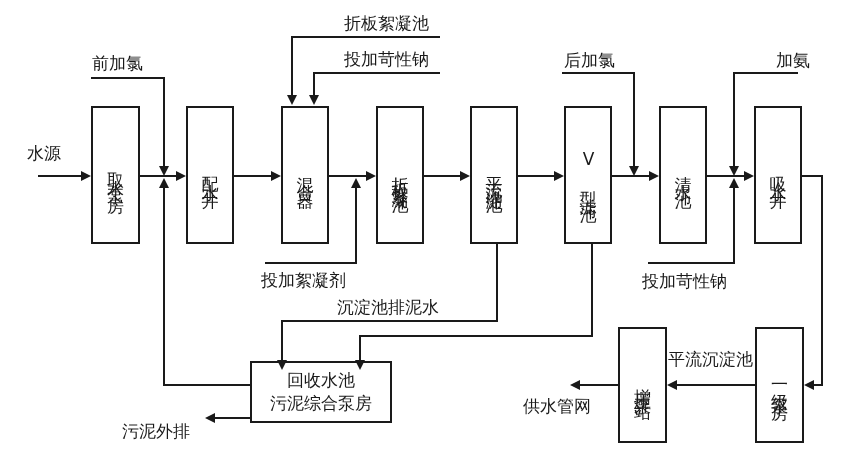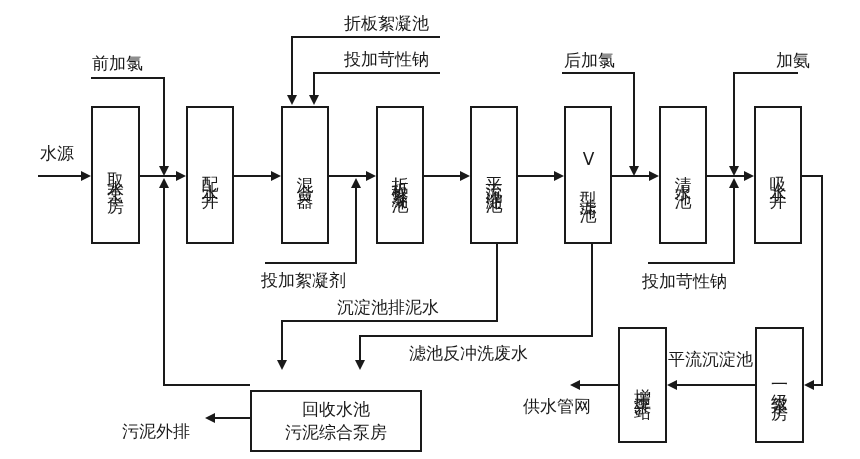--- a/index.html
+++ b/index.html
@@ -53,40 +53,39 @@
   <div class="box" style="left:564px;top:106px;width:48px;height:138px">
     <span class="vtext">V型滤池</span>
   </div>
   <div class="box" style="left:659px;top:106px;width:48px;height:138px">
     <span class="vtext">清水池</span>
   </div>
   <div class="box" style="left:754px;top:106px;width:48px;height:138px">
     <span class="vtext">吸水井</span>
   </div>
 
-  <div class="box" style="left:250px;top:390px;width:172px;height:62px">
+  <div class="box" style="left:250px;top:361px;width:142px;height:62px">
     <span class="htext">回收水池
 污泥综合泵房</span>
   </div>
   <div class="box" style="left:618px;top:327px;width:49px;height:116px">
     <span class="vtext tight">增压泵站</span>
   </div>
   <div class="box" style="left:755px;top:327px;width:49px;height:116px">
     <span class="vtext tight">一级泵房</span>
   </div>
 
-  <div class="lbl" style="left:40px;top:144px">水源</div>
+  <div class="lbl" style="left:27px;top:144px">水源</div>
   <div class="lbl" style="left:92px;top:54px">前加氯</div>
   <div class="lbl" style="left:344px;top:14px">折板絮凝池</div>
   <div class="lbl" style="left:344px;top:50px">投加苛性钠</div>
   <div class="lbl" style="left:564px;top:51px">后加氯</div>
   <div class="lbl" style="left:776px;top:51px">加氨</div>
   <div class="lbl" style="left:337px;top:298px">沉淀池排泥水</div>
   <div class="lbl" style="left:261px;top:271px">投加絮凝剂</div>
-  <div class="lbl" style="left:409px;top:344px">滤池反冲洗废水</div>
   <div class="lbl" style="left:642px;top:272px">投加苛性钠</div>
   <div class="lbl" style="left:122px;top:422px">污泥外排</div>
   <div class="lbl" style="left:668px;top:350px">平流沉淀池</div>
   <div class="lbl" style="left:523px;top:397px">供水管网</div>
 
   <div class="ln" style="left:38px;top:175px;width:46px;height:2px"></div>
   <div class="ln" style="left:140px;top:175px;width:36px;height:2px"></div>
   <div class="ln" style="left:234px;top:175px;width:37px;height:2px"></div>
   <div class="ln" style="left:329px;top:175px;width:37px;height:2px"></div>
   <div class="ln" style="left:424px;top:175px;width:36px;height:2px"></div>

